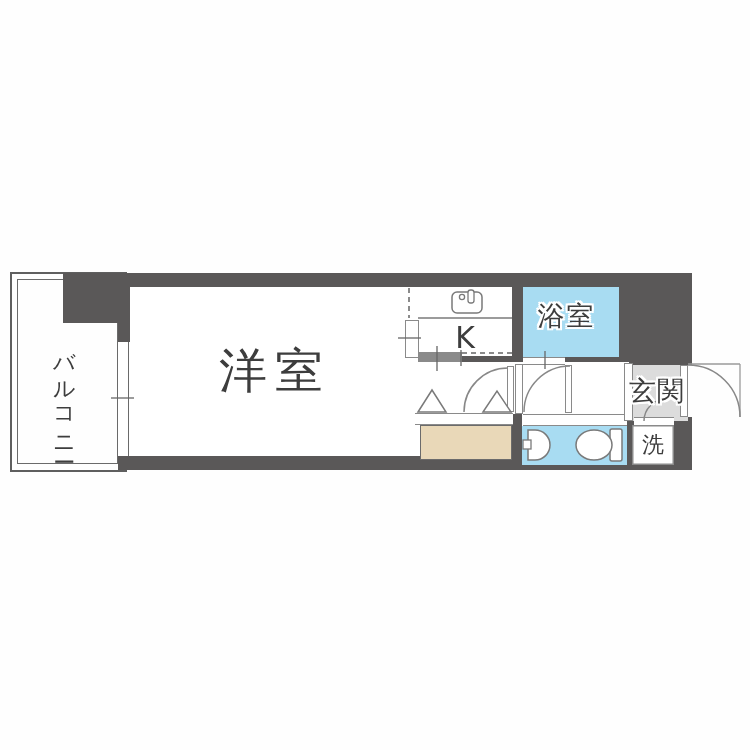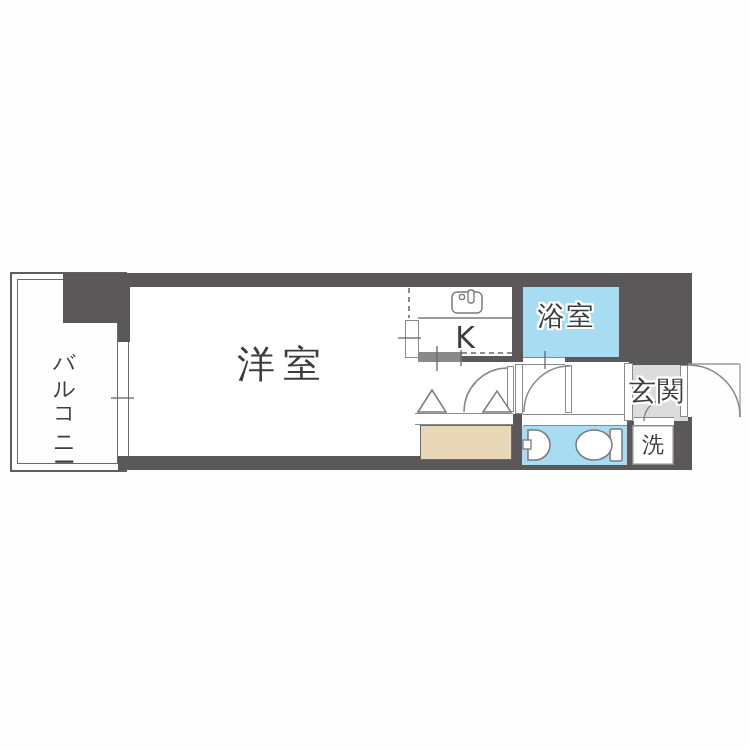--- a/index.html
+++ b/index.html
@@ -102,18 +102,18 @@
     <ellipse cx="594" cy="445" rx="18" ry="15" fill="#fff" stroke="#7a7a7a" stroke-width="1.5"></ellipse>
   </svg>
 
   <div class="abs" style="left:632px;top:425px;width:42px;height:40px;background:#a8dcf2;padding:4px;">
     <div class="washer-inner">
       <span class="label" style="position:static;font-size:22px;">洗</span>
     </div>
   </div>
 
   <div class="label vtext" style="left:52px;top:326px;height:140px;font-size:22px;letter-spacing:3px;">バルコニー</div>
-  <div class="label" style="left:130px;top:344px;width:290px;font-size:38px;letter-spacing:8px;margin-left:8px;">洋室</div>
+  <div class="label" style="left:130px;top:344px;width:290px;font-size:48px;letter-spacing:8px;">洋室</div>
   <div class="label" style="left:440px;top:321px;width:50px;font-size:30px;">K</div>
   <div class="label halo" style="left:523px;top:301px;width:87px;font-size:27px;letter-spacing:2px;">浴室</div>
   <div class="label halo" style="left:626px;top:376px;width:62px;font-size:27px;letter-spacing:1px;">玄関</div>
 
 </div>
 
 </body></html>

